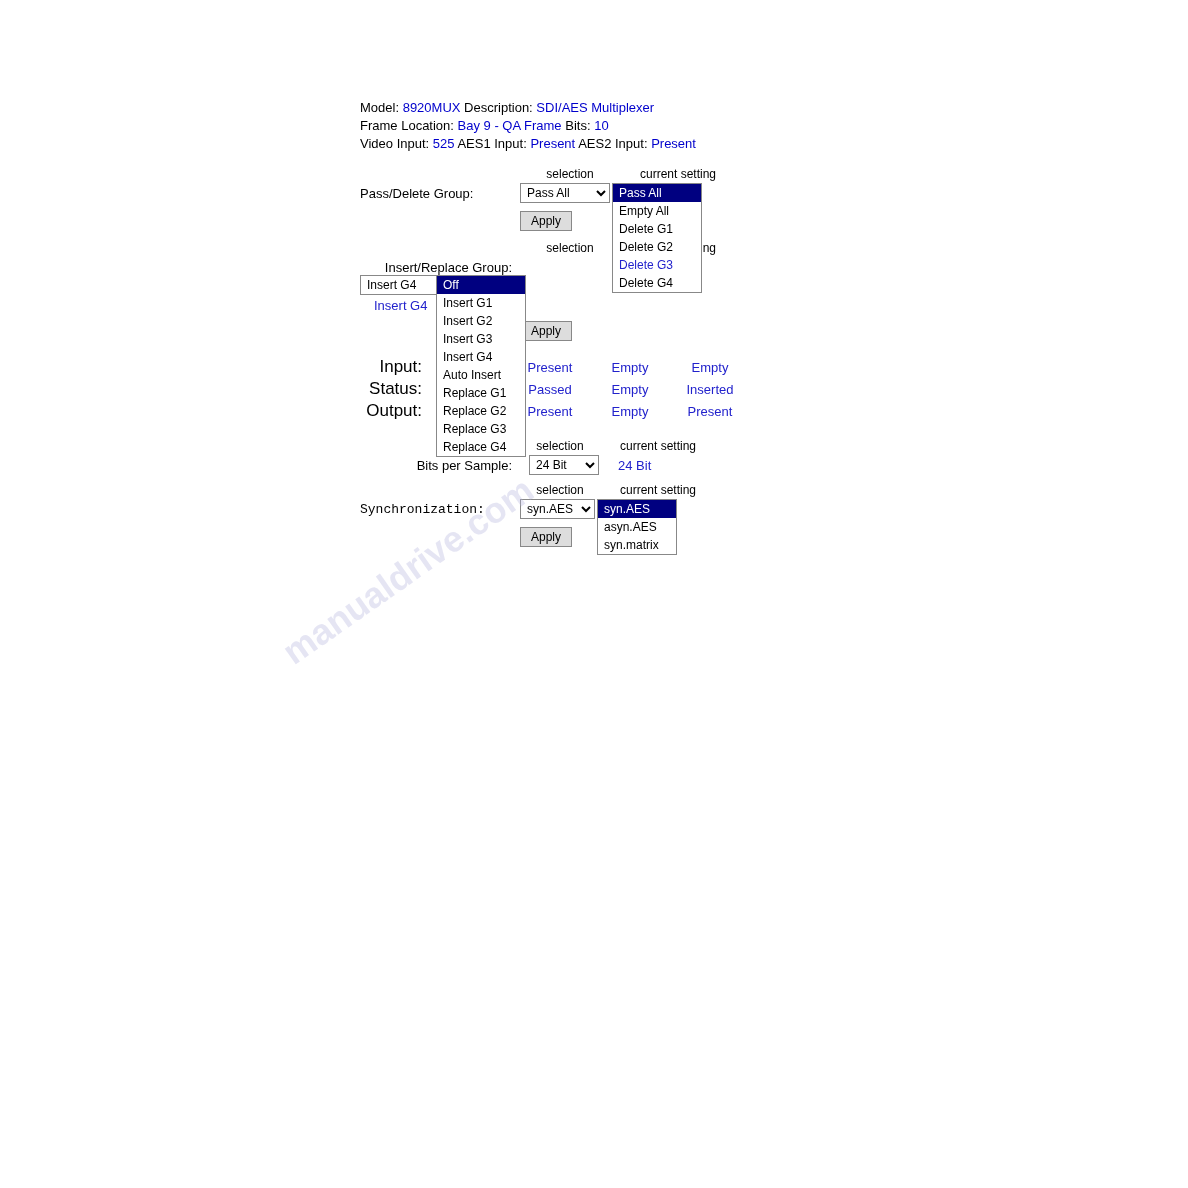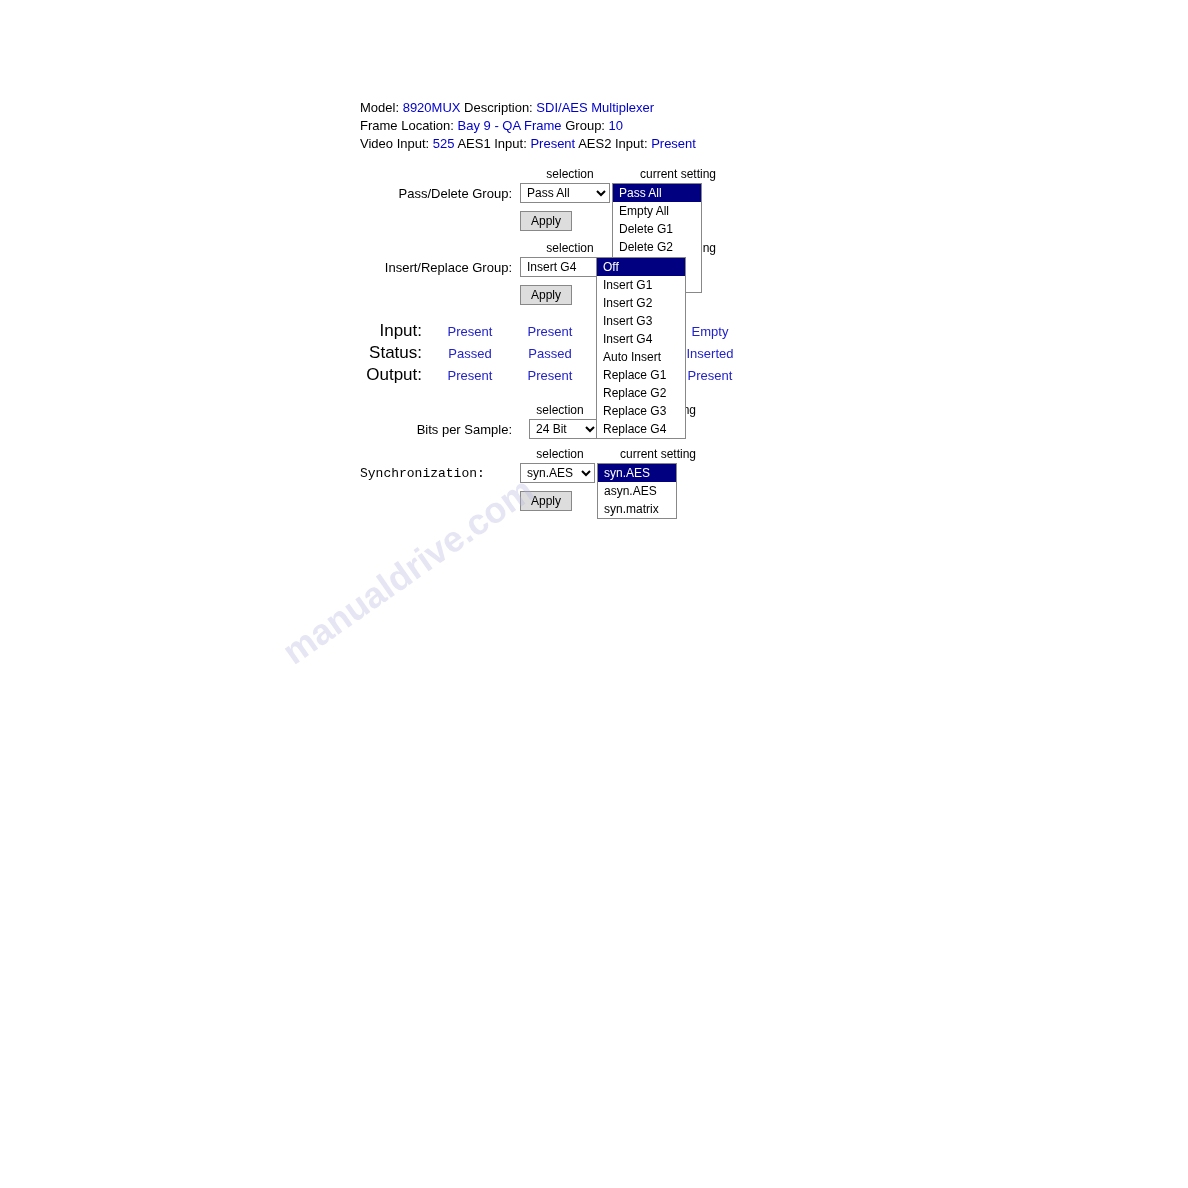--- a/index.html
+++ b/index.html
@@ -164,39 +164,39 @@
 
   <div class="info-line">
     <span>Model:</span>
     <a class="link-blue">8920MUX</a>
     <span>Description:</span>
     <a class="link-blue">SDI/AES Multiplexer</a>
   </div>
   <div class="info-line">
     <span>Frame Location:</span>
     <a class="link-blue">Bay 9 - QA Frame</a>
-    <span>Group:</span>
+    <span>Bits:</span>
     <a class="link-blue">10</a>
   </div>
   <div class="info-line">
     <span>Video Input:</span>
     <a class="link-blue">525</a>
     <span>AES1 Input:</span>
     <a class="link-blue">Present</a>
     <span>AES2 Input:</span>
     <a class="link-blue">Present</a>
   </div>
 
   <div style="margin-top:16px;">
     <div style="display:flex; align-items:flex-start; margin-left:160px; gap:0; margin-bottom:2px;">
       <div style="width:100px; text-align:center; font-size:12px;">selection</div>
       <div style="width:120px; text-align:left; font-size:12px; padding-left:20px;">current setting</div>
     </div>
     <div style="display:flex; align-items:flex-start; gap:0; position:relative;">
-      <div style="width:160px; text-align:right; padding-right:8px; padding-top:3px; white-space:nowrap;">Pass/Delete Group:</div>
+      <div style="width:160px; padding-right:8px; padding-top:3px; white-space:nowrap;">Pass/Delete Group:</div>
       <div class="dropdown-container">
         <select style="width:90px;">
           <option>Pass All</option>
           <option>Delete All</option>
           <option>Delete G1</option>
           <option>Delete G2</option>
           <option>Delete G3</option>
           <option>Delete G4</option>
         </select>
         
@@ -214,21 +214,21 @@
     <div style="margin-left:160px; margin-top:4px;">
       <button class="apply-btn">Apply</button>
     </div>
   </div>
 
   <div style="margin-top:10px;">
     <div style="display:flex; align-items:flex-start; margin-left:160px; gap:0; margin-bottom:2px;">
       <div style="width:100px; text-align:center; font-size:12px;">selection</div>
       <div style="width:120px; text-align:left; font-size:12px; padding-left:20px;">current setting</div>
     </div>
-    <div style="display:flex; align-items:flex-start; gap:0; position:relative;">
+    <div style="display:flex; align-items:flex-start; gap:0; position:relative;flex-direction:column;">
       <div style="width:160px; text-align:right; padding-right:8px; padding-top:3px; white-space:nowrap;">Insert/Replace Group:</div>
       <div class="dropdown-container">
         <select style="width:90px;">
           <option>Insert G4</option>
         </select>
         
         <div class="dropdown-list2" style="left:76px; top:0;">
           <div class="dropdown-item selected">Off</div>
           <div class="dropdown-item">Insert G1</div>
           <div class="dropdown-item">Insert G2</div>

